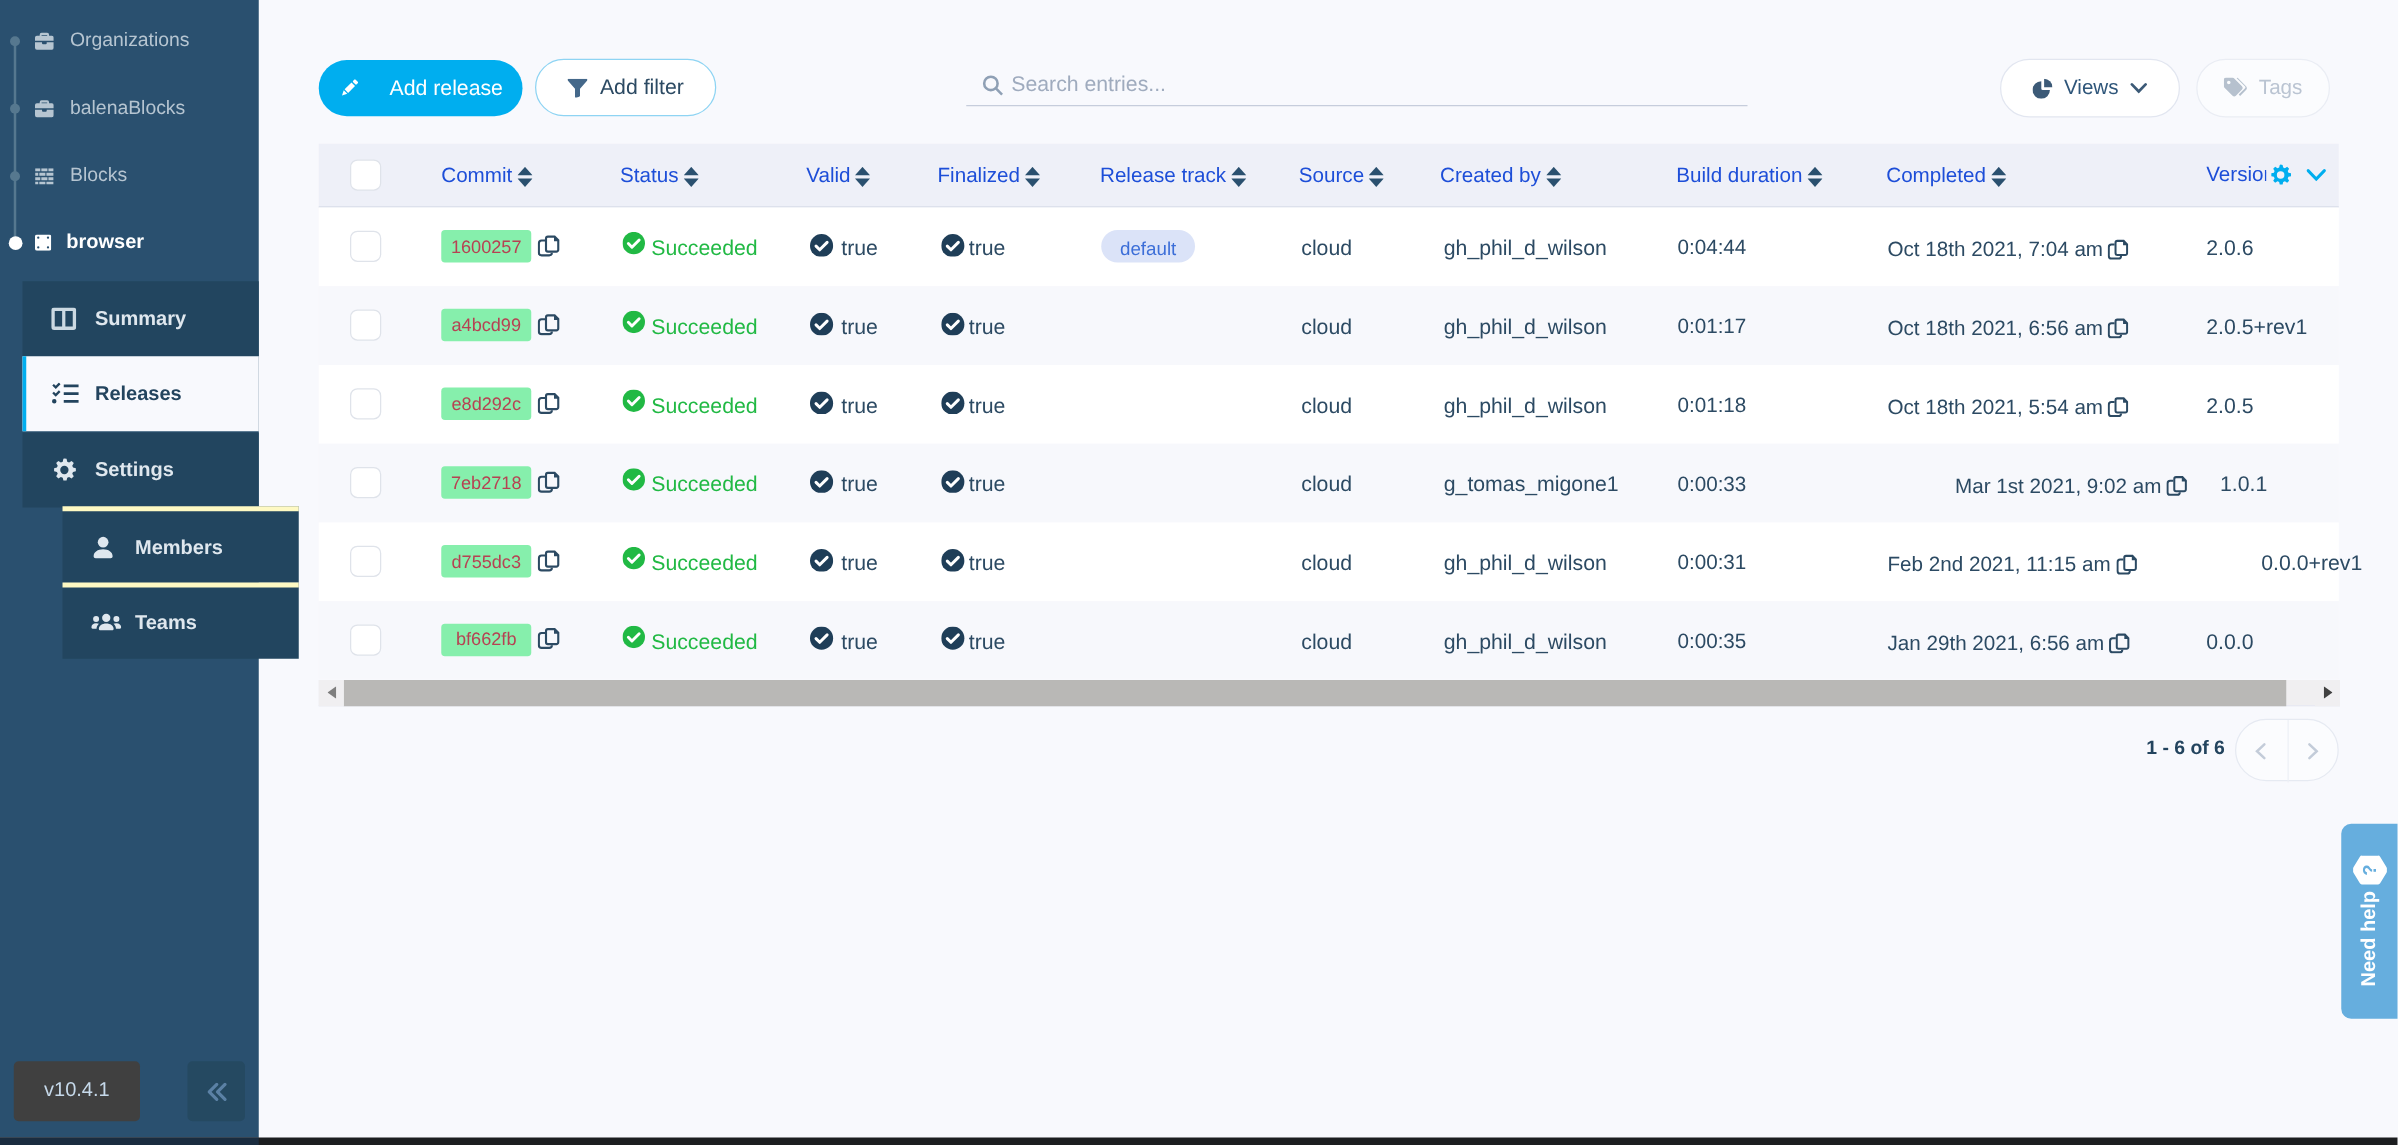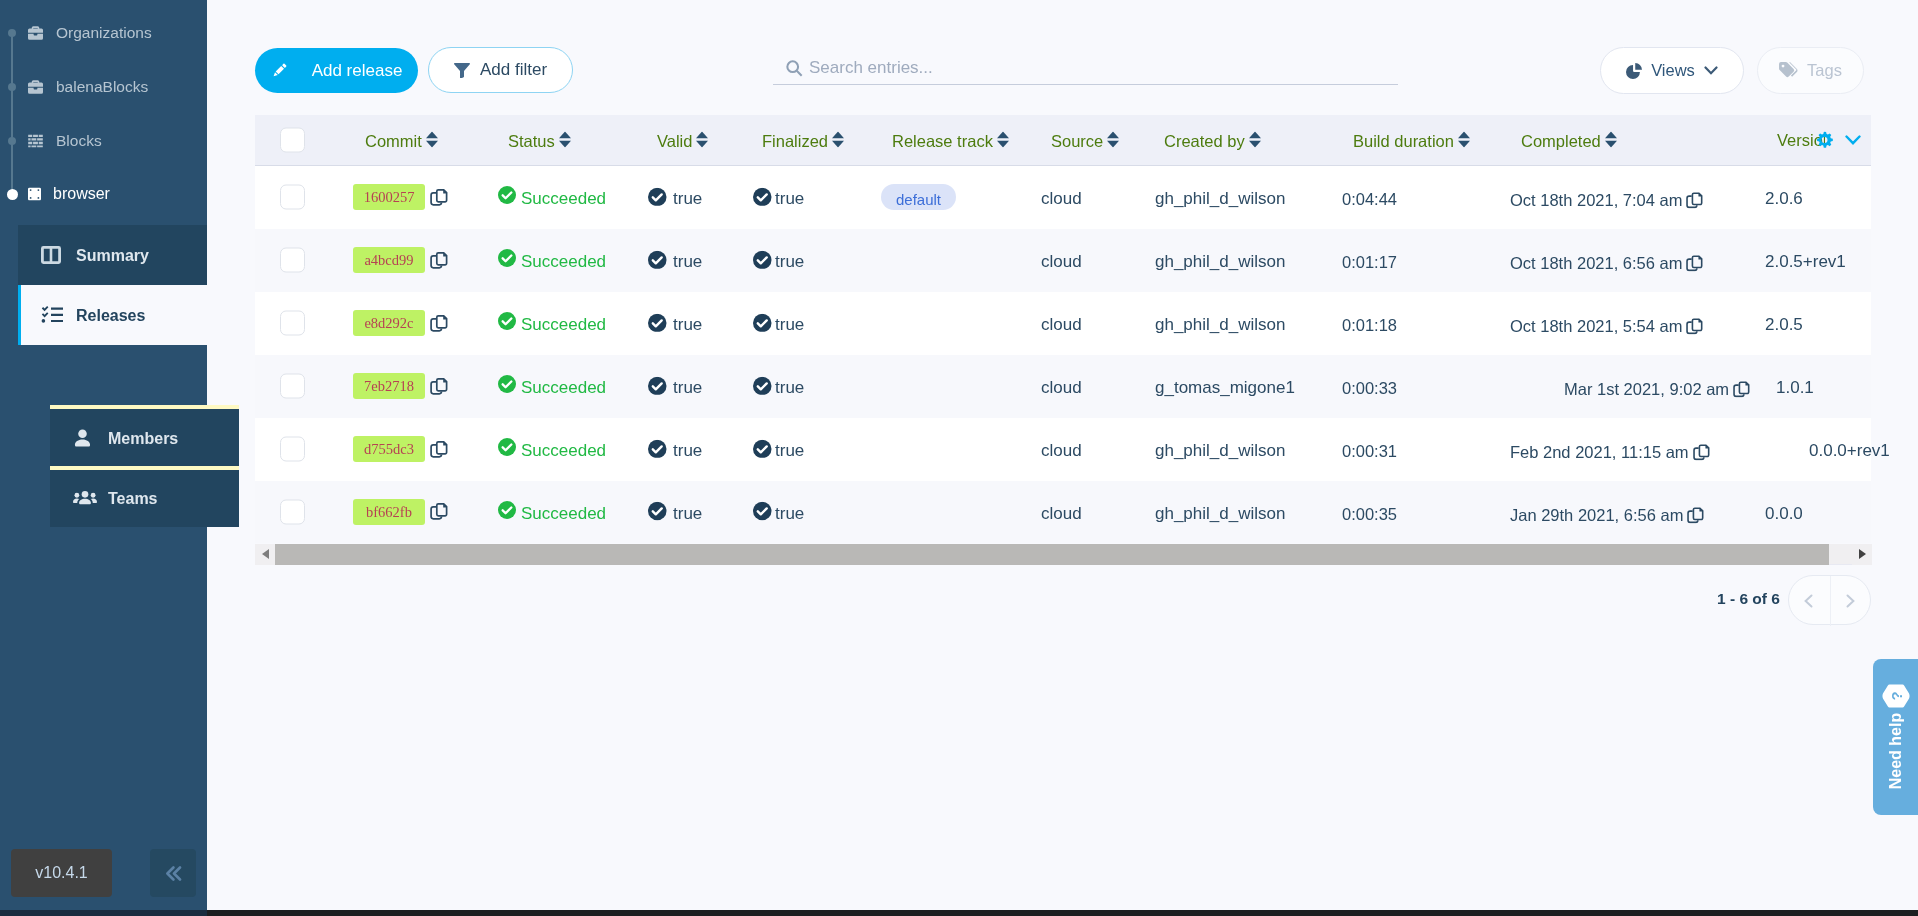--- a/index.html
+++ b/index.html
@@ -6,21 +6,21 @@
 html,body { width:1918px; height:916px; overflow:hidden; font-family:"Liberation Sans", sans-serif; background:#f8f9fd; }
 
 
 #sidebar { position:absolute; left:0; top:0; width:207px; height:910px; background:#2a506f; }
 .tree-line { position:absolute; left:11px; top:33px; width:2px; height:162px; background:#56788f; }
 .tree-dot { position:absolute; width:8px; height:8px; border-radius:50%; background:#56788f; left:8px; }
 .tree-dot.active { width:11px; height:11px; background:#ffffff; left:6.5px; }
 .tree-item { position:absolute; left:0; width:207px; height:24px; }
 .tree-item .ticon { position:absolute; left:28px; top:50%; transform:translateY(-50%); }
 .tree-item .tlabel { position:absolute; left:56px; top:50%; transform:translateY(-50%); font-size:15.5px; color:#b6c5d1; white-space:nowrap; }
-.tree-item.active .tlabel { color:#ffffff; font-weight:normal; font-size:16px; left:53px; }
+.tree-item.active .tlabel { color:#ffffff; font-weight:bold; font-size:16px; left:53px; }
 
 .submenu-item { position:absolute; left:18px; width:189px; height:60px; background:#22455f; }
 .submenu-item.sep { border-top:4px solid #fef9c3; height:61px; margin-top:-1px;margin-left:32px; }
 .submenu-item .sicon { position:absolute; left:23px; top:50%; transform:translateY(-50%); }
 .submenu-item .slabel { position:absolute; left:58px; top:calc(50% + 1px); transform:translateY(-50%); font-size:16px; font-weight:bold; color:#dfe7ee; white-space:nowrap; }
 .submenu-item.active { background:#f8f9fd; }
 .submenu-item.active .slabel { color:#23445e; }
 .submenu-item.active::before { content:""; position:absolute; left:0; top:0; width:3px; height:100%; background:#00aeef; }
 
 #verbox { position:absolute; left:11px; top:849px; width:101px; height:48px; background:#404040; border-radius:4px; color:#c6d9ea; font-size:16px; display:flex; align-items:center; justify-content:center; }
@@ -34,25 +34,25 @@
 #btn-add-release { position:absolute; left:255px; top:48px; width:163px; height:45px; border-radius:23px; background:#00aeef; color:#fff; font-weight:normal; font-size:17px; display:flex; align-items:center; justify-content:center; gap:24px; }
 #btn-add-filter { position:absolute; left:428px; top:47px; width:145px; height:46px; border-radius:23px; background:#fff; border:1px solid #8ed4f3; color:#2c4a63; font-weight:normal; font-size:17px; display:flex; align-items:center; justify-content:center; gap:10px; }
 #searchbox { position:absolute; left:773px; top:55px; width:625px; height:30px; border-bottom:1px solid #c6cddc; }
 #searchbox .ph { position:absolute; left:36px; top:3px; font-size:17px; color:#9fabbe; }
 #btn-views { position:absolute; left:1600px; top:47px; width:144px; height:47px; border-radius:24px; background:#fff; border:1px solid #e2e6f0; color:#2f567a; font-weight:normal; font-size:16.5px; display:flex; align-items:center; justify-content:center; gap:9px; }
 #btn-tags { position:absolute; left:1757px; top:47px; width:107px; height:47px; border-radius:24px; background:#fbfcfe; border:1px solid #eaedf4; color:#bac4d2; font-weight:normal; font-size:16.5px; display:flex; align-items:center; justify-content:center; gap:9px; }
 
 
 #table { position:absolute; left:255px; top:115px; width:1616px; }
 #thead { position:relative; height:51px; background:#eef0f8; border-bottom:1px solid #d8dce8; }
-.hcell { position:absolute; top:calc(50% + 1px); transform:translateY(-50%); font-size:16.5px; color:#4d7c0f; white-space:nowrap; display:flex; align-items:flex-start; gap:4px;margin-left:12px; }
+.hcell { position:absolute; top:calc(50% + 1px); transform:translateY(-50%); font-size:16.5px; color:#1d4ed8; white-space:nowrap; display:flex; align-items:center; gap:4px; }
 .row { position:relative; height:62.92px; background:#fff; }
 .row.alt { background:#f7f8fc; }
 .cell { position:absolute; top:calc(50% + 2px); transform:translateY(-50%); font-size:17px; color:#2c4a63; white-space:nowrap; }
-.commit-badge { position:absolute; top:50%; transform:translateY(-50%); left:98px; width:72px; height:26px; background:#bef264; border-radius:3px; color:#b64253; font-family:Liberation Serif, serif; font-size:14.5px; display:flex; align-items:center; justify-content:center; padding-top:1px; }
+.commit-badge { position:absolute; top:50%; transform:translateY(-50%); left:98px; width:72px; height:26px; background:#86efac; border-radius:3px; color:#b64253; font-family:Liberation Sans, sans-serif; font-size:14.5px; display:flex; align-items:center; justify-content:center; padding-top:1px; }
 .cbx { position:absolute; left:25px; top:50%; transform:translateY(-50%); width:25px; height:25px; background:#fff; border:1px solid #dfe3ea; border-radius:6px; }
 .track-badge { position:absolute; top:50%; transform:translateY(-50%); left:626px; width:75px; height:26px; background:#dbe3f8; border-radius:13px; color:#3c6ed8; font-size:15px; display:flex; align-items:center; justify-content:center; padding-top:4px; }
 .ic { position:absolute; top:50%; transform:translateY(-50%); }
 .icnv { position:absolute; top:calc(50% + 1.5px); transform:translateY(-50%); }
 .stext { color:#21b944; }
 
 
 #hscroll { position:absolute; left:255px; top:543.5px; width:1617px; height:21px; background:#f0eff1; border-bottom:1px solid #e8e9f2; }
 #hscroll .thumb { position:absolute; left:20px; top:0px; width:1554px; height:21px; background:#b9b8b6; }
 #hscroll .arrow { position:absolute; top:0; width:20px; height:21px; background:#f0eff1; display:flex; align-items:center; justify-content:center; }
@@ -109,20 +109,26 @@
     <svg class="sicon" width="20" height="18" viewBox="0 0 20 18" fill="#ccd9e2">
         <path d="M2.4 0h15.2A2.4 2.4 0 0 1 20 2.4v13.2a2.4 2.4 0 0 1-2.4 2.4H2.4A2.4 2.4 0 0 1 0 15.6V2.4A2.4 2.4 0 0 1 2.4 0zm.4 2.8v12.4h5.9V2.8H2.8zm8.5 0v12.4h5.9V2.8h-5.9z"></path>
       </svg>
     <div class="slabel">Summary</div>
   </div>
   <div class="submenu-item active" style="top:285.4px;">
     <svg class="sicon" width="22" height="18" viewBox="0 0 22 18" fill="#23445e">
         <path d="M0.8 2.4 2.1 1.1 3.6 2.6 6.1 0 7.4 1.3 3.6 5.2 zM10 1.5h12v2.2H10zM0.8 8.6 2.1 7.3 3.6 8.8 6.1 6.2 7.4 7.5 3.6 11.4 zM10 7.7h12v2.2H10zM2.4 13.1a1.8 1.8 0 1 1 0 3.6 1.8 1.8 0 0 1 0-3.6zM10 13.9h12v2.2H10z"></path>
       </svg>
     <div class="slabel">Releases</div>
+  </div>
+  <div class="submenu-item" style="top:345.8px;">
+    <svg class="sicon" width="21" height="21" viewBox="0 0 24 24" fill="#dfe7ee">
+        <path d="M12 1.5l2 .3.6 2.6 1.7.7 2.3-1.4 2 2-1.4 2.3.7 1.7 2.6.6v2.9l-2.6.6-.7 1.7 1.4 2.3-2 2-2.3-1.4-1.7.7-.6 2.6h-2.9l-.6-2.6-1.7-.7-2.3 1.4-2-2 1.4-2.3-.7-1.7-2.6-.6v-2.9l2.6-.6.7-1.7-1.4-2.3 2-2 2.3 1.4 1.7-.7.6-2.6zM12 8.2a3.8 3.8 0 1 0 0 7.6 3.8 3.8 0 0 0 0-7.6z"></path>
+      </svg>
+    <div class="slabel">Settings</div>
   </div>
   <div class="submenu-item sep" style="top:406.2px;">
     <svg class="sicon" width="19" height="19" viewBox="0 0 20 20" fill="#dfe7ee">
         <circle cx="10" cy="5.5" r="4.5"></circle>
         <path d="M10 11.5c4.5 0 8 2.4 8 5.8 0 .9-.7 1.7-1.7 1.7H3.7c-1 0-1.7-.8-1.7-1.7 0-3.4 3.5-5.8 8-5.8z"></path>
       </svg>
     <div class="slabel">Members</div>
   </div>
   <div class="submenu-item sep" style="top:466.6px;">
     <svg class="sicon" width="24" height="18" viewBox="0 0 26 18" fill="#dfe7ee">

